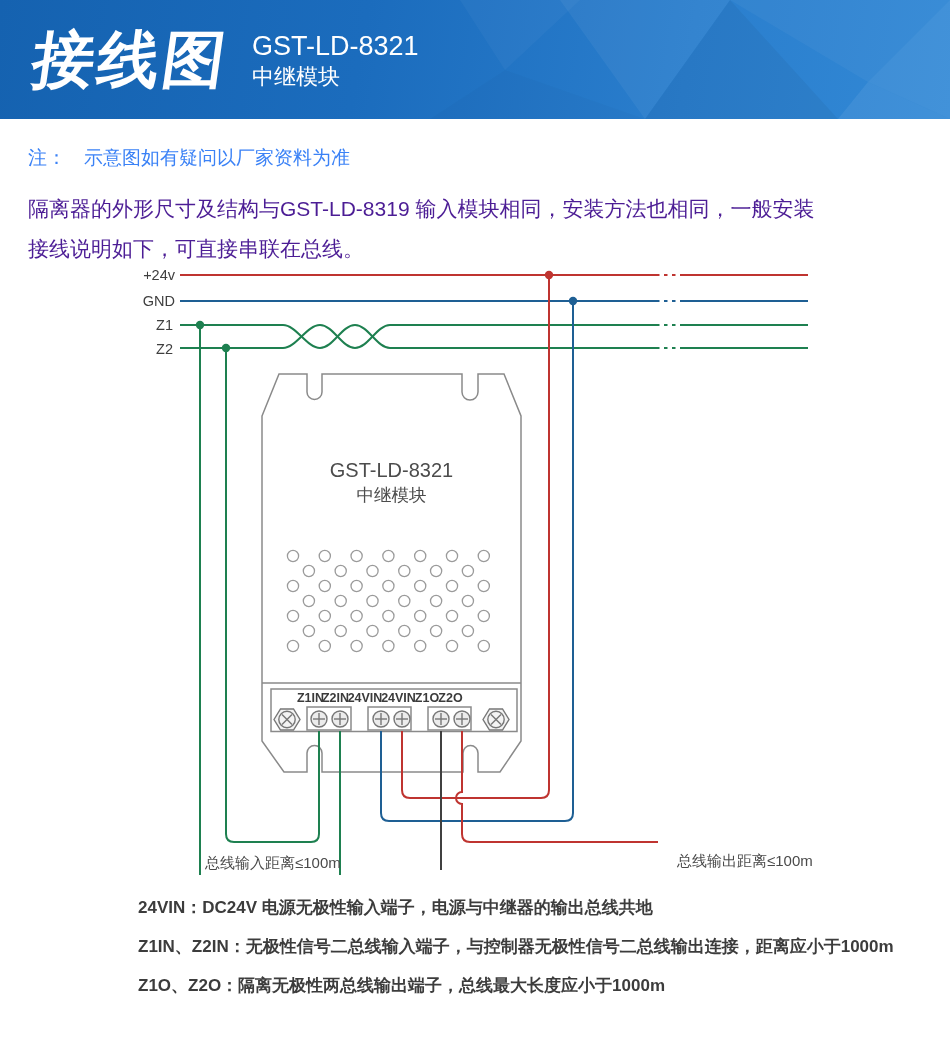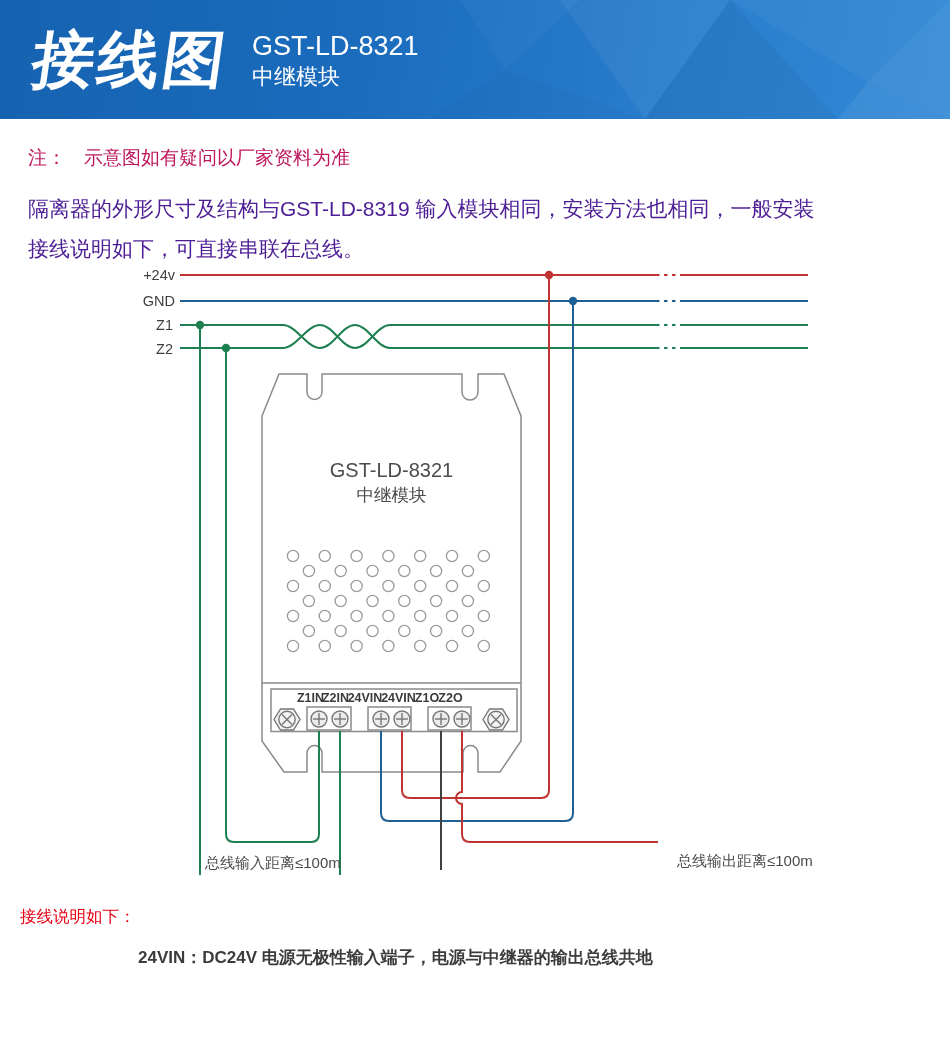--- a/index.html
+++ b/index.html
@@ -8,21 +8,21 @@
   .header{position:relative;width:950px;height:119px;
     background:linear-gradient(100deg,#1562b0 0%,#1b6cbd 38%,#2a7ecd 72%,#3289d6 100%);
     display:flex;align-items:center;overflow:hidden;}
   .header svg.facets{position:absolute;inset:0;}
   .header .title{position:relative;color:#fff;font-size:62px;font-weight:bold;
     margin-left:33px;letter-spacing:3px;transform:skewX(-8deg);line-height:1;}
   .header .subtitle{position:relative;color:#fff;margin-left:24px;margin-top:2px;}
   .header .subtitle .model{font-size:27px;line-height:32px;}
   .header .subtitle .mname{font-size:22px;line-height:30px;}
   
-  .note{margin:26px 28px 18px 28px;font-size:19px;color:#be185d;}
+  .note{margin:26px 28px 18px 28px;font-size:19px;color:#3b82f6;}
   .note .warn{margin-left:18px;}
   .intro{margin:10px 28px 0 28px;font-size:21px;line-height:40px;color:#4c1d95;}
   
   .diagram{position:absolute;left:0;top:255px;width:950px;height:645px;}
   .diagram text{font-family:"Liberation Sans","DejaVu Sans",sans-serif;}
   
   .instructions{position:absolute;left:0;top:898px;width:950px;}
   .instructions .heading{color:#e60012;font-size:16.5px;font-weight:500;margin:8px 0 20px 20px;}
   .instructions .item{color:#3c3c3c;font-size:17px;margin:0 0 20px 138px;line-height:19px;font-weight:bold;}
 </style>
@@ -198,15 +198,16 @@
     <text x="365" y="702">24VIN</text>
     <text x="398.5" y="702">24VIN</text>
     <text x="427" y="702">Z1O</text>
     <text x="450.5" y="702">Z2O</text>
   </g>
   <text x="205" y="868" font-size="15" fill="#4a4a4a">总线输入距离≤100m</text>
   <text x="677" y="866" font-size="15" fill="#4a4a4a">总线输出距离≤100m</text>
 </svg>
 
 <div class="instructions">
-  <div class="heading">接线说明如下：</div>
   <div class="item">24VIN：DC24V 电源无极性输入端子，电源与中继器的输出总线共地</div>
+  <div class="item">Z1IN、Z2IN：无极性信号二总线输入端子，与控制器无极性信号二总线输出连接，距离应小于1000m</div>
+  <div class="item">Z1O、Z2O：隔离无极性两总线输出端子，总线最大长度应小于1000m</div>
 </div>
 
 </body></html>

